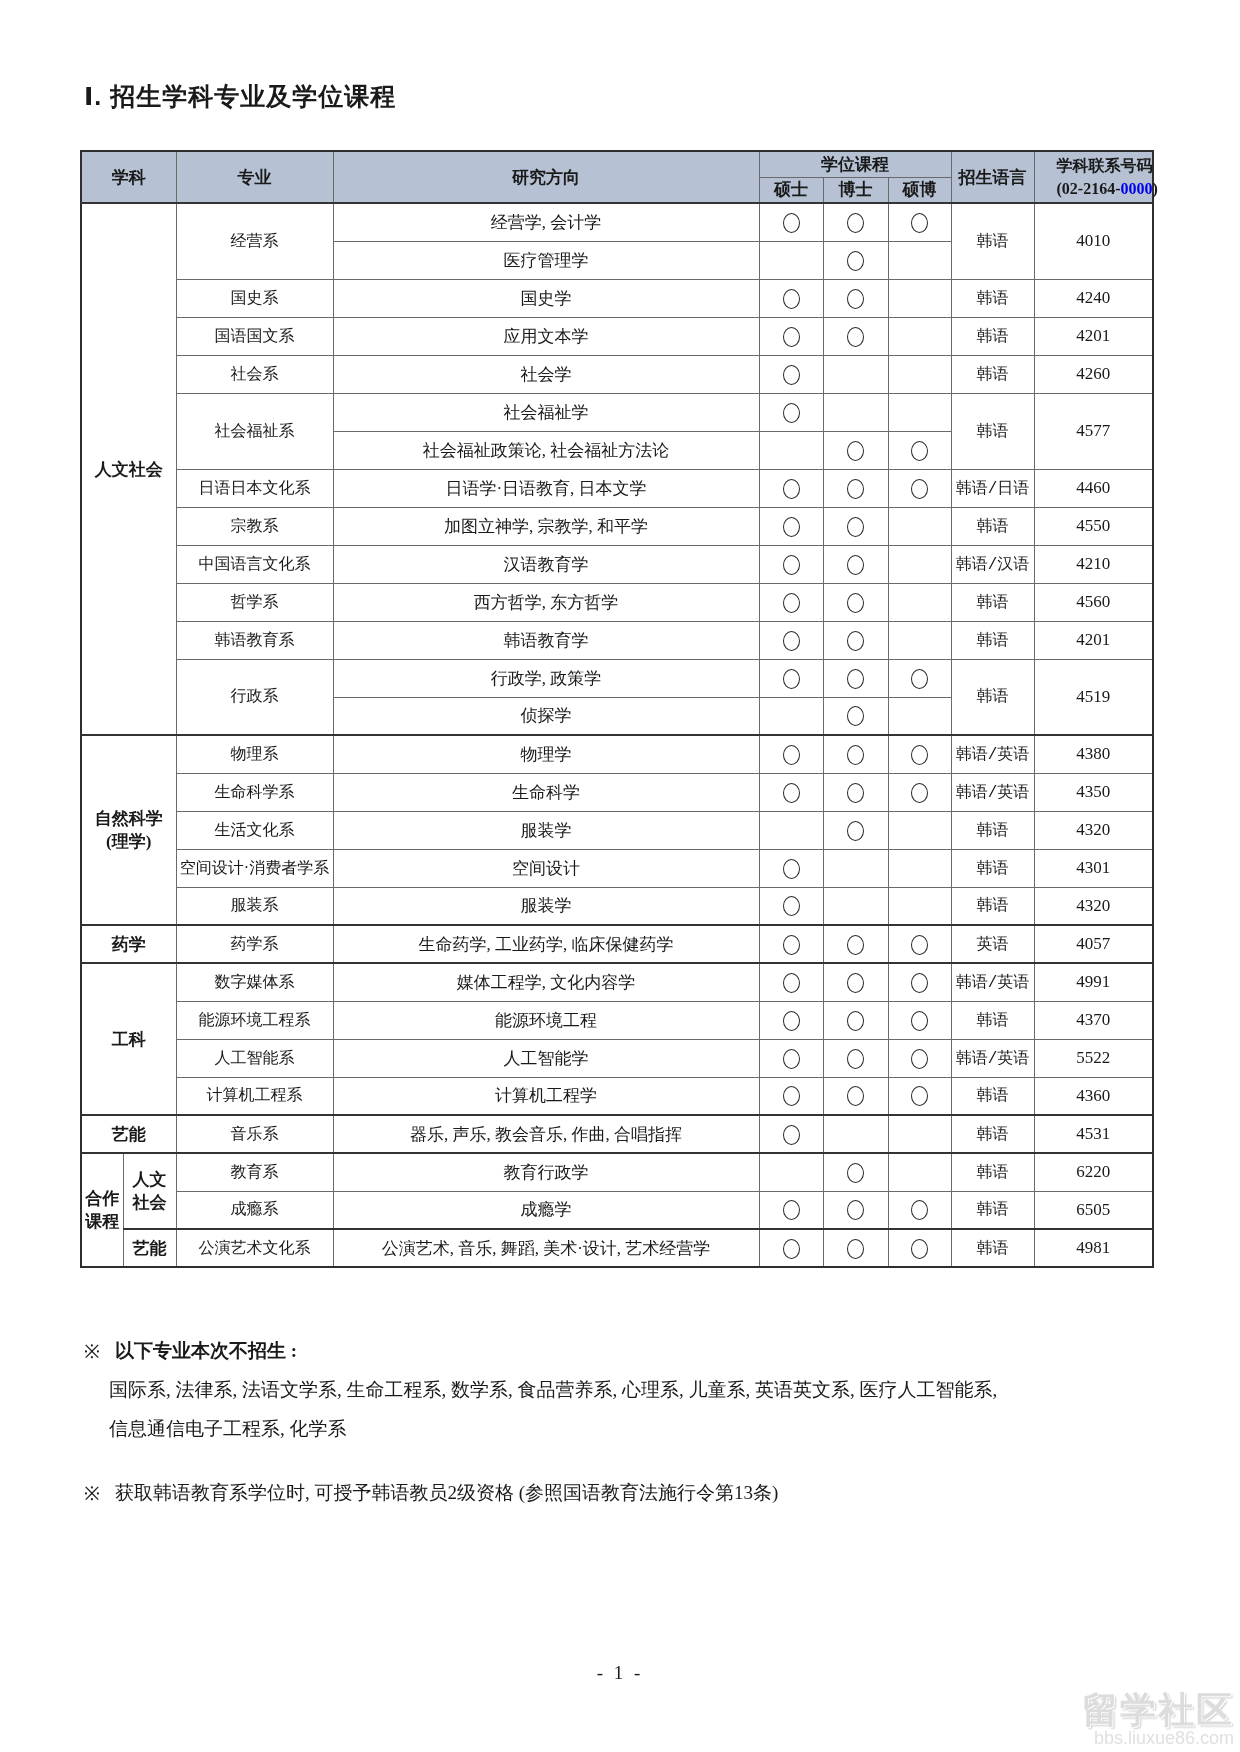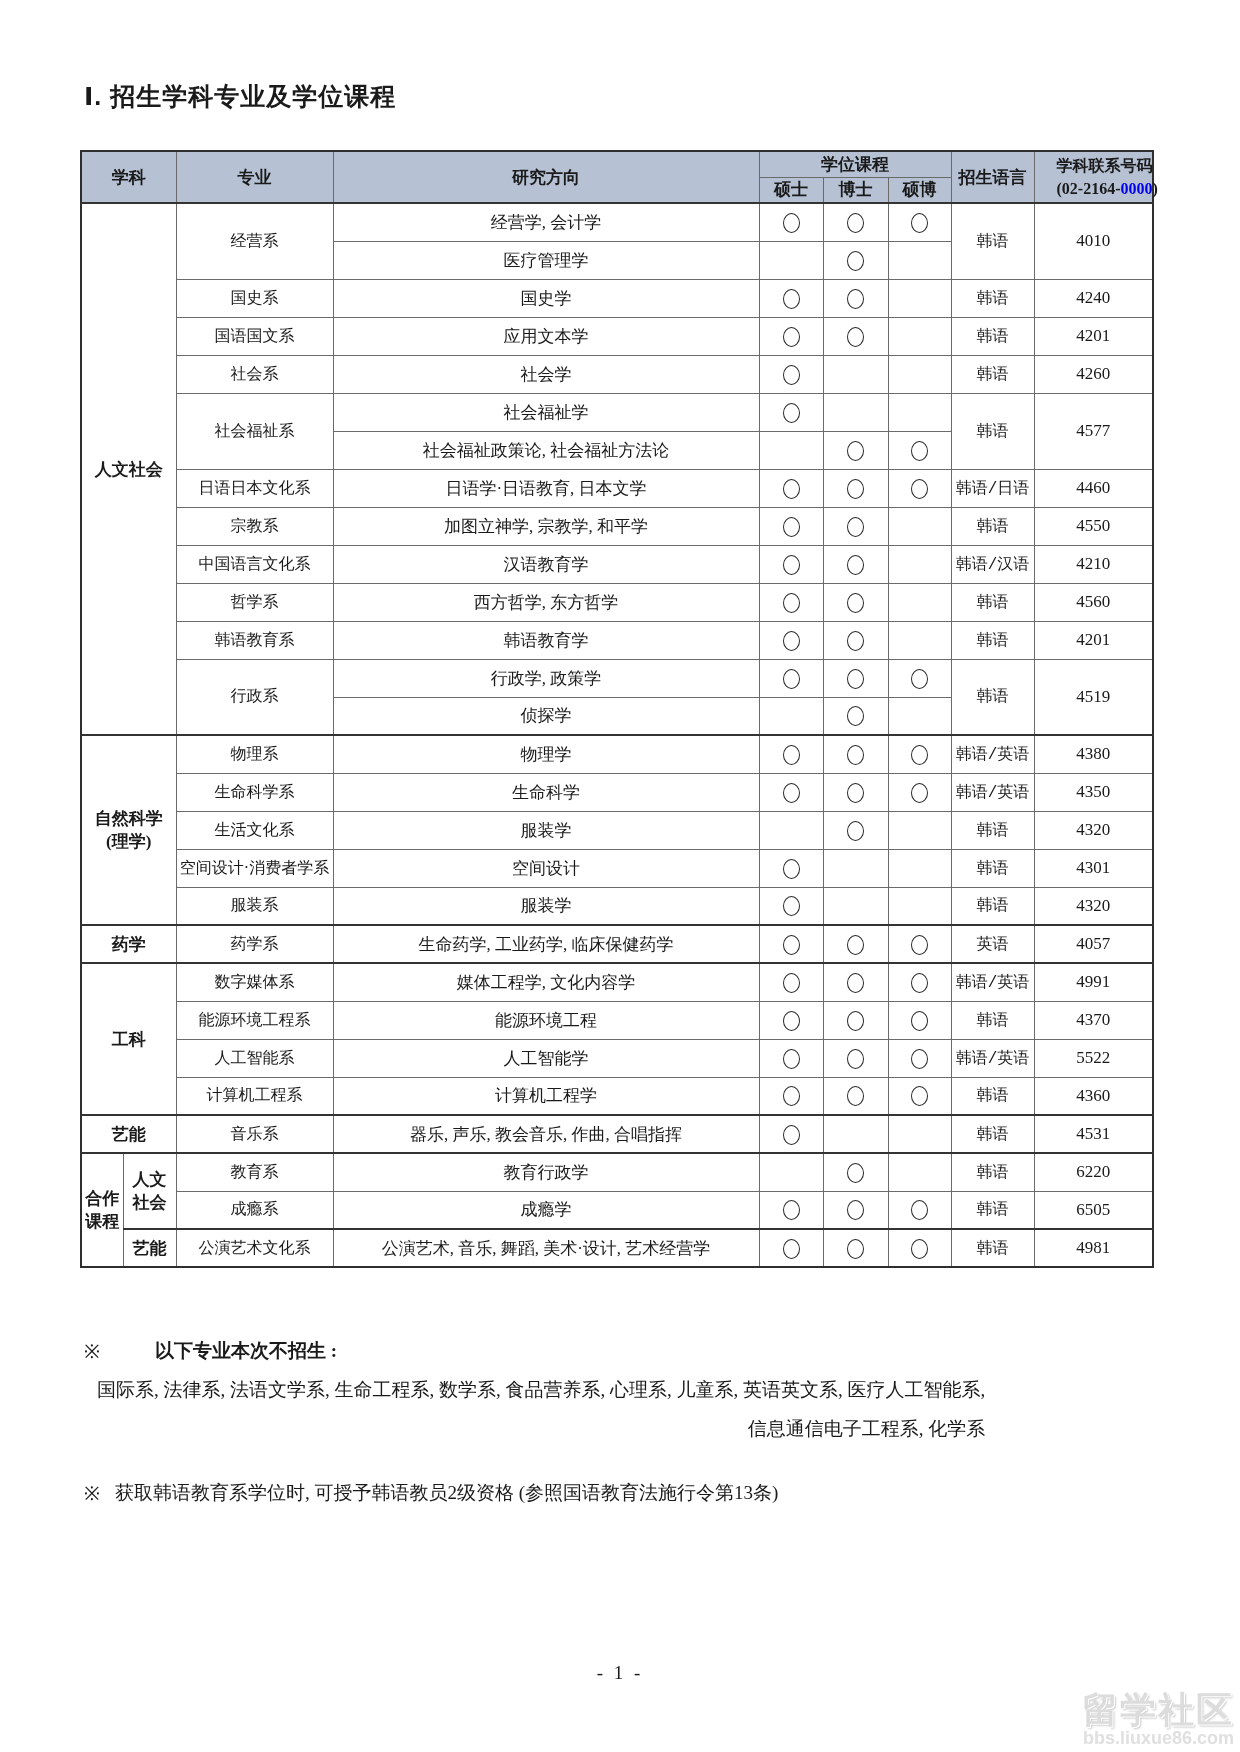--- a/index.html
+++ b/index.html
@@ -39,34 +39,34 @@
   .circ {
     display:inline-block; width:17px; height:20px;
     border:1.6px solid #2a2a2a; border-radius:50%;
     vertical-align:middle;
   }
   th.ph { font-size:16px; white-space:nowrap; line-height:1.45;padding-left:22px; }
   .blue { color:var(--accent,#0000ee);font-family:Liberation Serif, serif; }
   .note { position:absolute; left:84px; font-size:19px; }
   .note-head { display:flex; }
   .note-marker { width:31px; flex:0 0 31px; }
-  .note-title-bold { font-weight:700;margin-left:40px; }
-  .note-lines { margin-left:13px; line-height:39px; margin-top:6px;text-align:right; }
+  .note-title-bold { font-weight:700; }
+  .note-lines { margin-left:25px; line-height:39px; margin-top:6px; }
   .page-num {
     position:absolute; top:1662px; left:0; width:100%;
     text-align:center; font-size:19px; letter-spacing:3px;
   }
   .watermark {
     position:absolute; right:6px; bottom:4px; text-align:right;
     font-family:"Liberation Sans","DejaVu Sans",sans-serif;
     font-weight:700; color:#dcdcdc; line-height:1.05;
   }
   .wm1 { font-size:36px; letter-spacing:2px;
          text-shadow:1px 1px 0 #ffffff, 2px 2px 2px #cccccc; }
-  .wm2 { font-size:18px; font-weight:700; color:#e0e0e0;
+  .wm2 { font-size:18px; font-weight:400; color:#e0e0e0;
          text-shadow:1px 1px 0 #ffffff; }
 </style>
 </head>
 <body>
 
 <div class="doc-title">Ⅰ. 招生学科专业及学位课程</div>
 
 <table class="main">
   <colgroup>
     <col style="width:42px">

